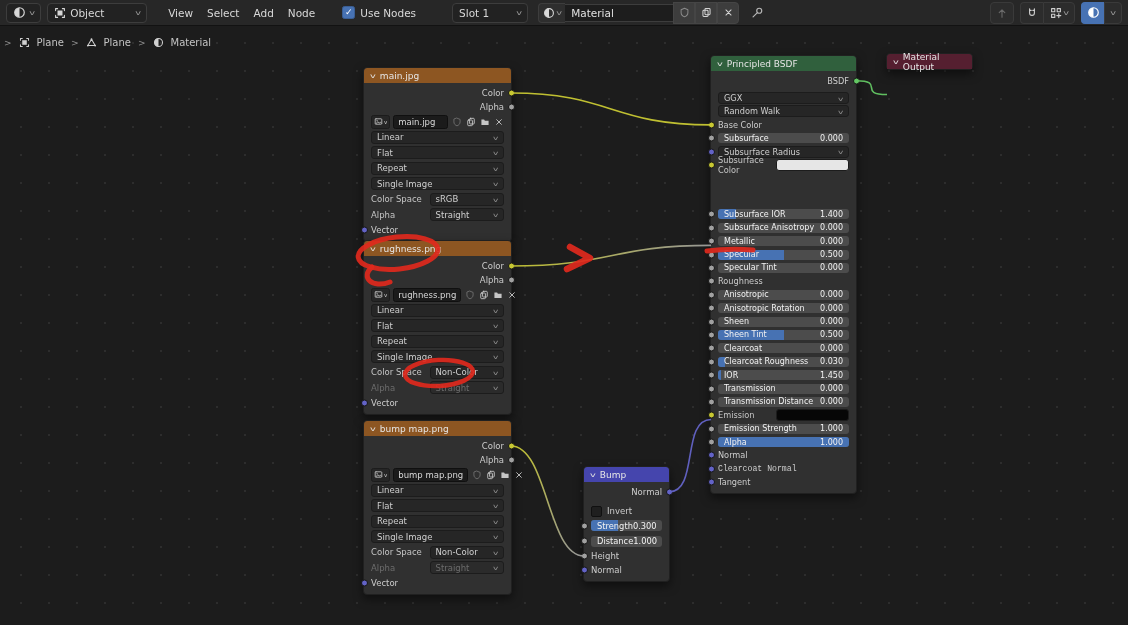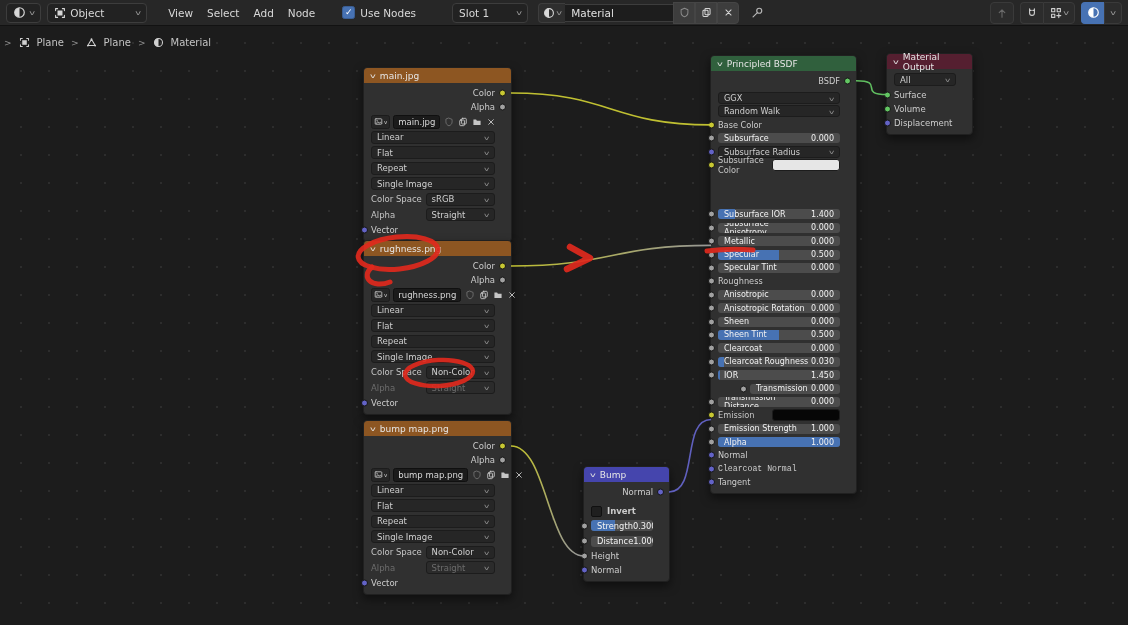--- a/index.html
+++ b/index.html
@@ -48,21 +48,21 @@
     font-size:10px;color:#c3c3c3;z-index:2;}
   #breadcrumb .sep{color:#8f8f8f;font-size:9px;}
   #nodes{position:absolute;inset:0;z-index:1;}
   #overlay{position:absolute;inset:0;z-index:3;pointer-events:none;}
   
   .node{position:absolute;background:#303030;border:1px solid #202020;border-radius:4px;
     box-shadow:0 4px 10px rgba(0,0,0,.5);font-size:8.5px;}
   .node-header{display:flex;align-items:center;gap:5px;height:15px;padding:0 7px;
     border-radius:3.5px 3.5px 0 0;color:#e6e6e6;font-size:9px;}
   .node-header .chev{font-size:6.5px;color:#e0e0e0;transform:scaleX(1.5);}
-  .rows{padding:3px 16px 4px 7px;}
+  .rows{padding:3px 7px 4px 7px;}
   .row{position:relative;display:flex;align-items:center;}
   .row.out{justify-content:flex-end;}
   .row .lbl{color:#cccccc;}
   .sock{position:absolute;width:7px;height:7px;border-radius:50%;border:1px solid #151515;
     top:50%;transform:translateY(-50%);box-sizing:border-box;}
   .sock.left{left:-10.5px;} .sock.right{right:-10.5px;}
   .select{flex:1;display:flex;align-items:center;justify-content:space-between;background:#262626;
     border:1px solid #1c1c1c;border-radius:3px;height:11px;padding:0 5px;color:#cfcfcf;}
   .select .chev{font-size:6px;color:#8f8f8f;transform:scaleX(1.5);}
   .prop-lbl{flex:0 0 44%;color:#c5c5c5;}
@@ -550,21 +550,21 @@
           <div class="node-header" style="background: rgb(69, 69, 173);">
             <span class="chev">v</span>
             <span>Bump</span>
           </div>
           <div class="rows">
             <div class="row out" style="height: 14px;">
               <span class="lbl">Normal</span>
               <span class="sock right" style="background: rgb(99, 99, 199);"></span>
             </div>
             <div class="row" style="height: 5px;"></div>
-            <div class="row" style="height: 14px; font-weight: bold;">
+            <div class="row" style="height: 14px;">
               <span class="ckb"></span>
               <span class="lbl">Invert</span>
             </div>
             <div class="row" style="height: 15.5px;">
               <div class="slider">
                 <div class="fill" style="width: 38%;"></div>
                 <span class="sl-label">Strength</span>
                 <span class="sl-value">0.300</span>
               </div>
               <span class="sock left" style="background: rgb(161, 161, 161);"></span>
@@ -727,21 +727,21 @@
               <span class="sock left" style="background: rgb(161, 161, 161);"></span>
             </div>
             <div class="row" style="height: 13.4px;">
               <div class="slider">
                 <div class="fill" style="width: 2%;"></div>
                 <span class="sl-label">IOR</span>
                 <span class="sl-value">1.450</span>
               </div>
               <span class="sock left" style="background: rgb(161, 161, 161);"></span>
             </div>
-            <div class="row" style="height: 13.4px; margin-left: 32px;">
+            <div class="row" style="height: 13.4px;">
               <div class="slider">
                 <div class="fill" style="width: 0%;"></div>
                 <span class="sl-label">Transmission</span>
                 <span class="sl-value">0.000</span>
               </div>
               <span class="sock left" style="background: rgb(161, 161, 161);"></span>
             </div>
             <div class="row" style="height: 13.4px;">
               <div class="slider">
                 <div class="fill" style="width: 0%;"></div>
@@ -782,40 +782,20 @@
             <div class="row" style="height: 13.4px;">
               <span class="lbl">Tangent</span>
               <span class="sock left" style="background: rgb(99, 99, 199);"></span>
             </div>
           </div>
         </div>
         <div class="node" style="left: 886px; top: 27px; width: 85px;">
           <div class="node-header" style="background: rgb(85, 31, 48);">
             <span class="chev">v</span>
             <span>Material Output</span>
-          </div>
-          <div class="rows">
-            <div class="row" style="height: 15.5px;">
-              <div class="select">
-                <span>All</span>
-                <span class="chev">v</span>
-              </div>
-            </div>
-            <div class="row" style="height: 14px;">
-              <span class="lbl">Surface</span>
-              <span class="sock left" style="background: rgb(99, 199, 99);"></span>
-            </div>
-            <div class="row" style="height: 14px;">
-              <span class="lbl">Volume</span>
-              <span class="sock left" style="background: rgb(99, 199, 99);"></span>
-            </div>
-            <div class="row" style="height: 14px;">
-              <span class="lbl">Displacement</span>
-              <span class="sock left" style="background: rgb(99, 99, 199);"></span>
-            </div>
           </div>
         </div>
       </div>
     <svg id="overlay" width="1128" height="599">
         <defs>
           <linearGradient id="wg0" gradientUnits="userSpaceOnUse" x1="511" y1="67" x2="711" y2="98.859375">
             <stop offset="0" stop-color="#c8c832"></stop>
             <stop offset="1" stop-color="#c8c832"></stop>
           </linearGradient>
           <linearGradient id="wg1" gradientUnits="userSpaceOnUse" x1="511" y1="240" x2="711" y2="219.375">

